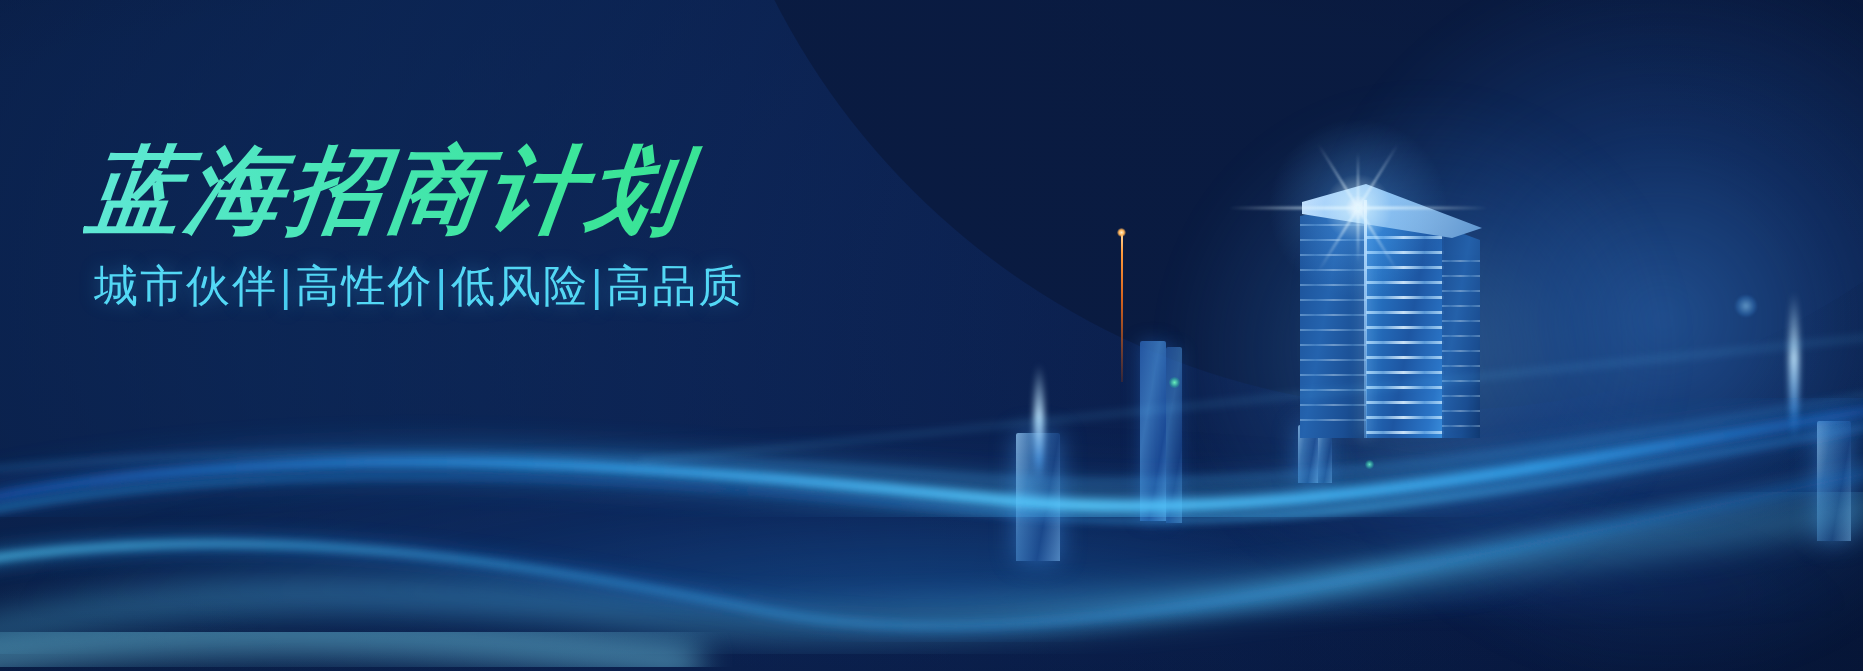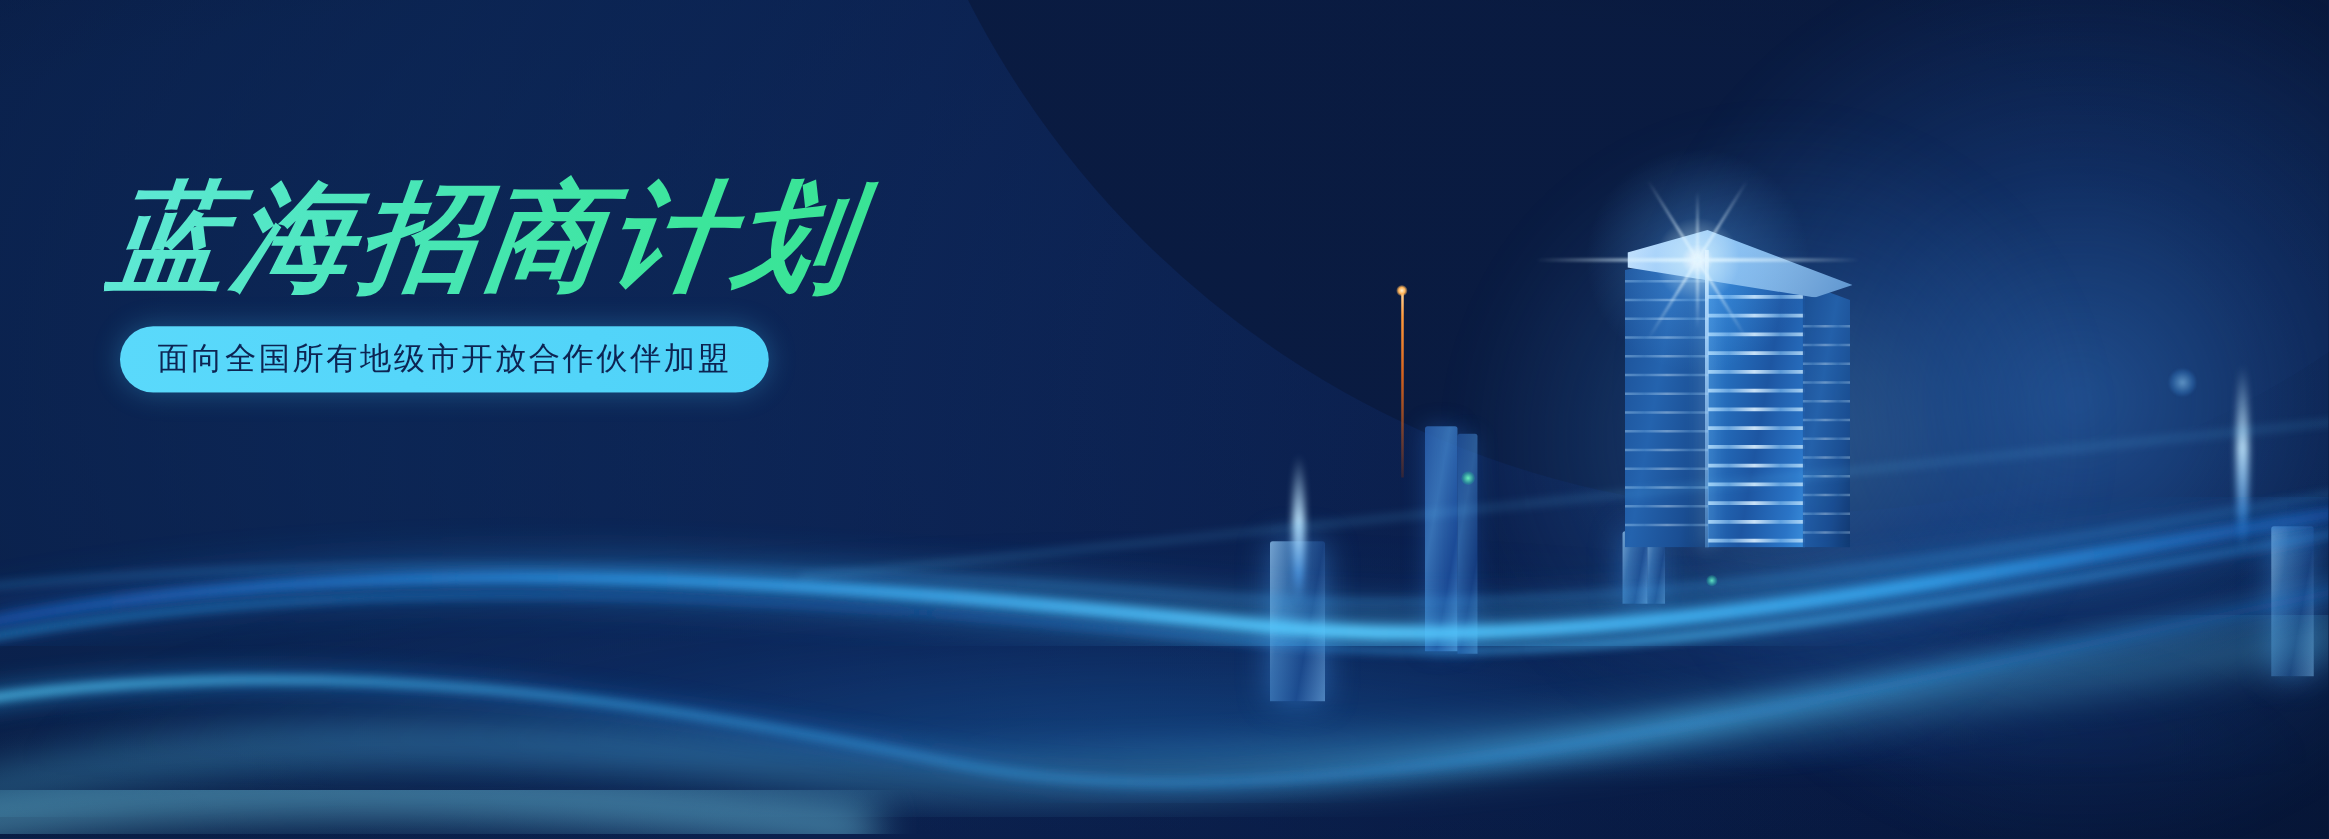--- a/index.html
+++ b/index.html
@@ -314,17 +314,19 @@
       <path d="M-40,640 C120,596 360,580 620,612 C900,648 1260,600 1883,506" fill="none" stroke="#63d8ff" stroke-width="30" filter="url(#soft3)" opacity="0.35"></path>
       <path d="M-60,664 C150,624 420,628 700,664" fill="none" stroke="#7fe4ff" stroke-width="34" filter="url(#soft3)" opacity="0.55"></path>
     </svg>
   </div>
 
   <div class="vignette"></div>
 
   <div class="copy">
     <h1 class="headline">蓝海招商计划</h1>
 
-
-    <div class="badge">面向全国所有地级市开放合作伙伴加盟</div>
+    <div class="subline">
+      <span>城市伙伴</span><span class="sep">|</span><span>高性价</span><span class="sep">|</span><span>低风险</span><span class="sep">|</span><span>高品质</span>
+    </div>
+
   </div>
 
 </div>
 
 </body></html>

